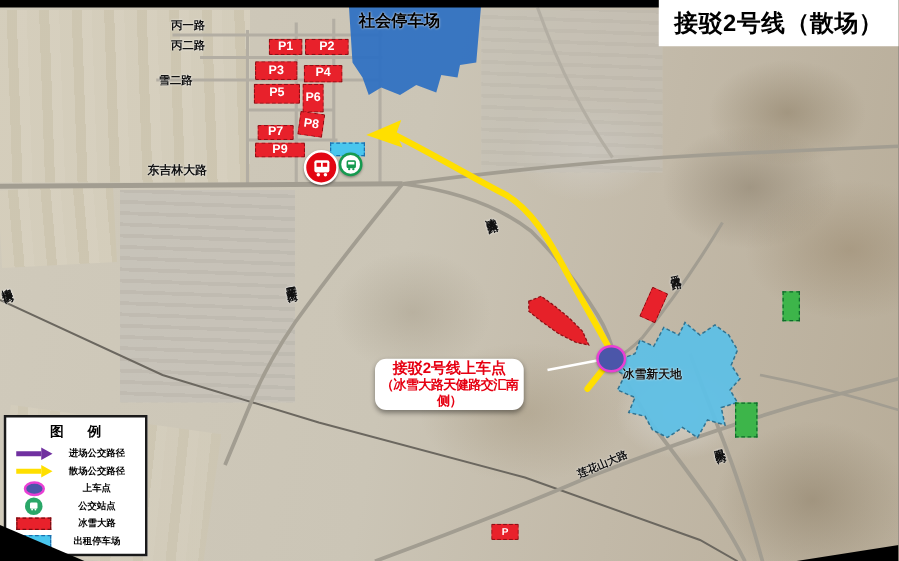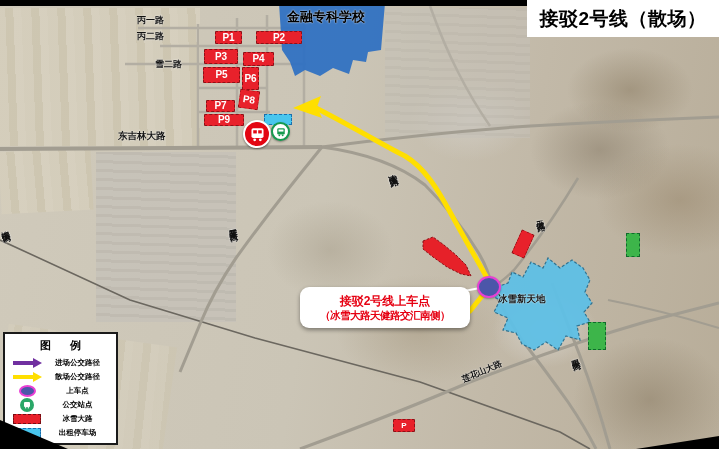--- a/index.html
+++ b/index.html
@@ -56,21 +56,21 @@
     width:19px;height:19px;border-radius:50%;background:#fff;border:2.5px solid #169a4f;
     display:flex;align-items:center;justify-content:center;box-sizing:border-box;
     box-shadow:0 1px 2px rgba(0,0,0,.35);
   }
   .boarding-dot{
     width:24px;height:22px;border-radius:50%;background:#4b56a9;border:2.5px solid #e93fd4;
     box-sizing:border-box;box-shadow:0 1px 2px rgba(0,0,0,.3);
   }
   
   #callout{
-    left:300px;top:287px;width:170px;height:41px;background:#fff;border-radius:9px;
+    left:300px;top:287px;width:119px;height:41px;background:#fff;border-radius:9px;
     box-shadow:0 2px 4px rgba(0,0,0,.4);display:flex;flex-direction:column;
     align-items:center;justify-content:center;color:#e60012;font-weight:bold;text-align:center;
   }
   #callout .l1{font-size:12px;line-height:15px;}
   #callout .l2{font-size:10.5px;line-height:13px;letter-spacing:-.5px;}
   
   #titlebox{
     left:527px;top:0;width:192px;height:37px;background:#fff;
     display:flex;align-items:center;justify-content:center;
     font-size:19px;font-weight:bold;color:#000;letter-spacing:.5px;
@@ -146,21 +146,21 @@
       <path d="M482,296 L470,311" stroke="#ffdf00" stroke-width="5" fill="none" stroke-linecap="round"></path>
       <polygon points="293,108 321,96 317,107 322,118" fill="#ffdf00"></polygon>
     </g>
 
     <path d="M438,296 L480,288" stroke="#fff" stroke-width="2"></path>
   </svg>
 
   <div class="abs plot" style="left:215px;top:31px;width:27px;height:13px;">
       <span>P1</span>
     </div>
-  <div class="abs plot" style="left:256px;top:31px;width:46px;height:13px;align-items:flex-end;">
+  <div class="abs plot" style="left:244px;top:31px;width:35px;height:13px;align-items:flex-end;">
       <span>P2</span>
     </div>
   <div class="abs plot" style="left:204px;top:49px;width:34px;height:15px;">
       <span>P3</span>
     </div>
   <div class="abs plot" style="left:243px;top:52px;width:31px;height:14px;">
       <span>P4</span>
     </div>
   <div class="abs plot" style="left:203px;top:67px;width:37px;height:16px;">
       <span>P5</span>
@@ -201,26 +201,26 @@
     <svg width="10" height="10" viewBox="0 0 24 24">
       <rect x="3" y="3" width="18" height="15" rx="3" fill="#169a4f"></rect>
       <rect x="6" y="6" width="12" height="5" fill="#fff"></rect>
       <circle cx="8" cy="20" r="2.2" fill="#169a4f"></circle>
       <circle cx="16" cy="20" r="2.2" fill="#169a4f"></circle>
     </svg>
   </div>
 
   <div class="abs boarding-dot" style="left:477px;top:276px;"></div>
 
-  <div class="abs maplabel" style="left:287px;top:8px;font-size:13px;color:#000;">金融专科学校</div>
+  <div class="abs maplabel" style="left:287px;top:8px;font-size:13px;color:#000;">社会停车场</div>
   <div class="abs maplabel" style="left:498px;top:293px;font-size:9.5px;">冰雪新天地</div>
 
   <div class="abs maplabel" style="left:137px;top:14px;font-size:9px;">丙一路</div>
   <div class="abs maplabel" style="left:137px;top:30px;font-size:9px;">丙二路</div>
-  <div class="abs maplabel" style="left:127px;top:58px;font-size:9px;margin-left:28px;">雪二路</div>
+  <div class="abs maplabel" style="left:127px;top:58px;font-size:9px;">雪二路</div>
   <div class="abs maplabel" style="left:118px;top:130px;font-size:9.5px;">东吉林大路</div>
   <div class="abs maplabel vlabel" style="left:226px;top:222px;font-size:8.5px;transform:rotate(-10deg);">雾开河大街</div>
   <div class="abs maplabel vlabel" style="left:383px;top:168px;font-size:9px;transform:rotate(-18deg);">冰雪大路</div>
   <div class="abs maplabel vlabel" style="left:533px;top:214px;font-size:8.5px;transform:rotate(-12deg);">天健路</div>
   <div class="abs maplabel vlabel" style="left:568px;top:352px;font-size:8.5px;transform:rotate(-14deg);">泉眼大街</div>
   <div class="abs maplabel" style="left:461px;top:366px;font-size:8.5px;transform:rotate(-23deg);">莲花山大路</div>
   <div class="abs maplabel vlabel" style="left:-3px;top:224px;font-size:8.5px;transform:rotate(-18deg);">柳溪大街</div>
 
   <div id="callout" class="abs">
     <div class="l1">接驳2号线上车点</div>

